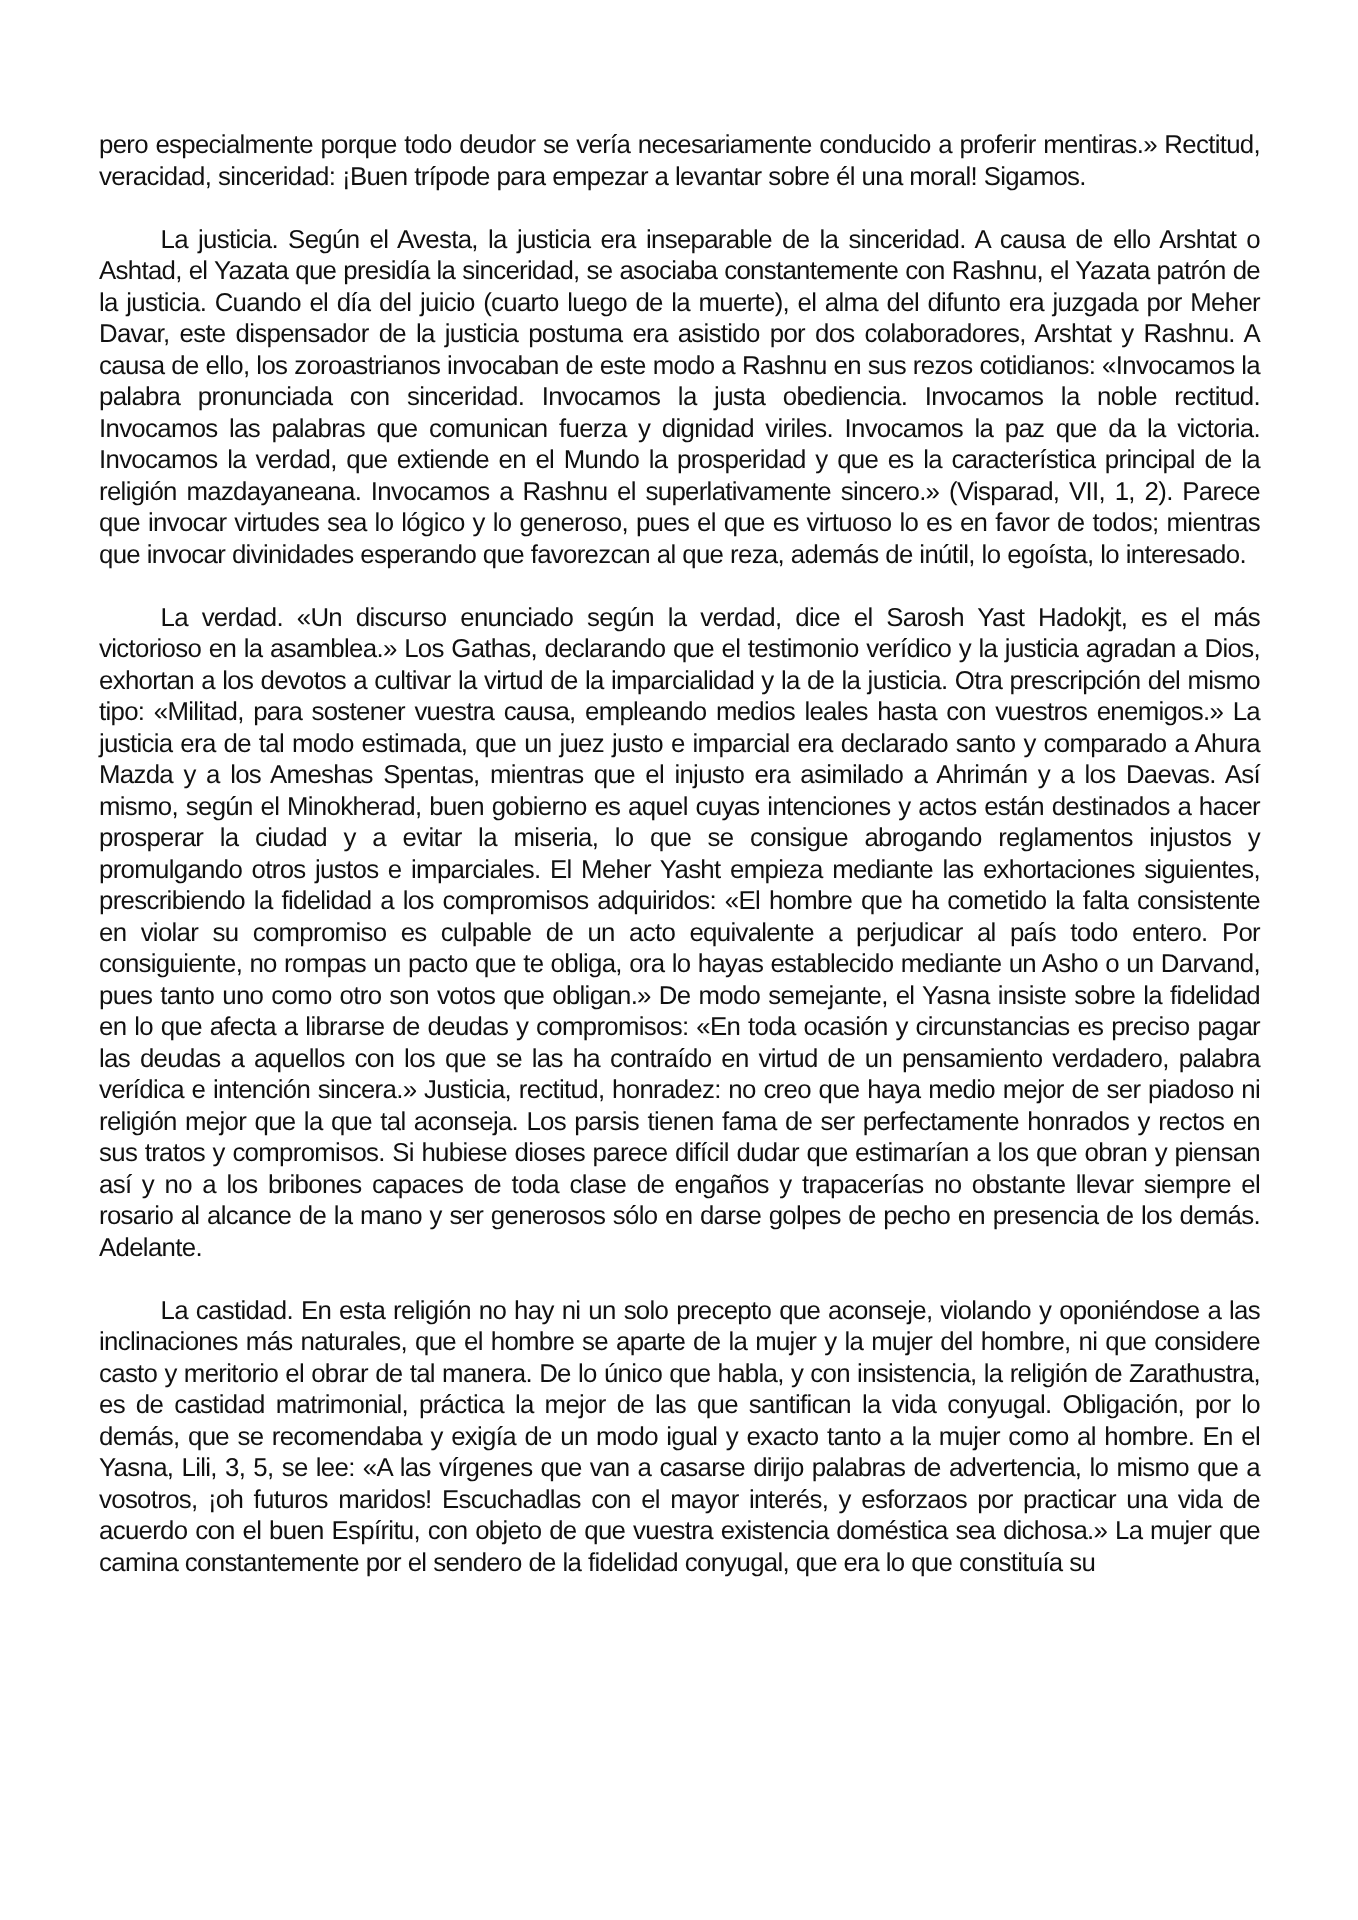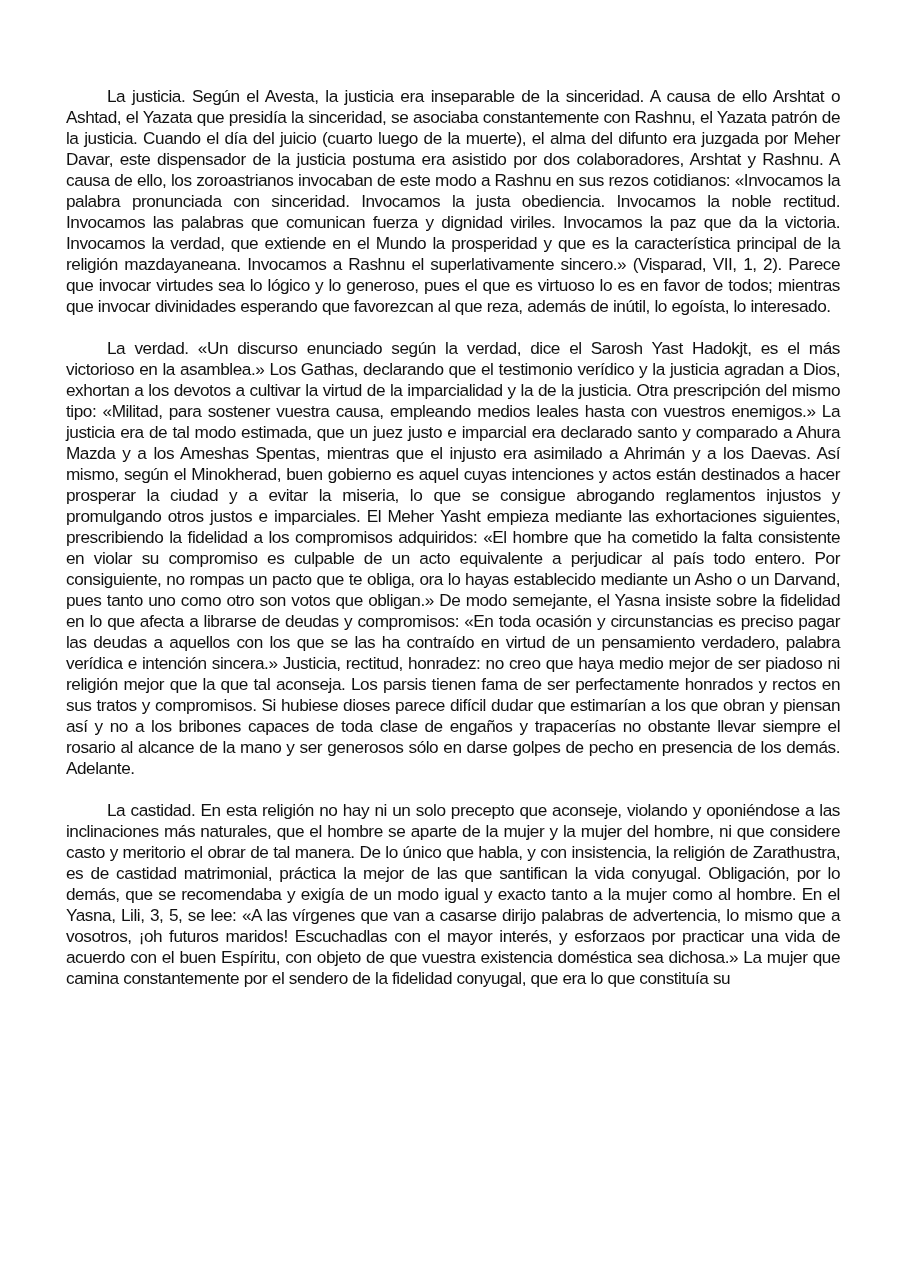--- a/index.html
+++ b/index.html
@@ -30,16 +30,17 @@
     margin: 0 0 21px 0;
   }
   .para.indent {
     text-indent: 41px;
   }
 </style>
 </head>
 <body>
 
 <div class="page">
+  <p class="para">pero especialmente porque todo deudor se vería necesariamente conducido a proferir mentiras.» Rectitud, veracidad, sinceridad: ¡Buen trípode para empezar a levantar sobre él una moral! Sigamos.</p>
   <p class="para indent">La justicia. Según el Avesta, la justicia era inseparable de la sinceridad. A causa de ello Arshtat o Ashtad, el Yazata que presidía la sinceridad, se asociaba constantemente con Rashnu, el Yazata patrón de la justicia. Cuando el día del juicio (cuarto luego de la muerte), el alma del difunto era juzgada por Meher Davar, este dispensador de la justicia postuma era asistido por dos colaboradores, Arshtat y Rashnu. A causa de ello, los zoroastrianos invocaban de este modo a Rashnu en sus rezos cotidianos: «Invocamos la palabra pronunciada con sinceridad. Invocamos la justa obediencia. Invocamos la noble rectitud. Invocamos las palabras que comunican fuerza y dignidad viriles. Invocamos la paz que da la victoria. Invocamos la verdad, que extiende en el Mundo la prosperidad y que es la característica principal de la religión mazdayaneana. Invocamos a Rashnu el superlativamente sincero.» (Visparad, VII, 1, 2). Parece que invocar virtudes sea lo lógico y lo generoso, pues el que es virtuoso lo es en favor de todos; mientras que invocar divinidades esperando que favorezcan al que reza, además de inútil, lo egoísta, lo interesado.</p>
   <p class="para indent">La verdad. «Un discurso enunciado según la verdad, dice el Sarosh Yast Hadokjt, es el más victorioso en la asamblea.» Los Gathas, declarando que el testimonio verídico y la justicia agradan a Dios, exhortan a los devotos a cultivar la virtud de la imparcialidad y la de la justicia. Otra prescripción del mismo tipo: «Militad, para sostener vuestra causa, empleando medios leales hasta con vuestros enemigos.» La justicia era de tal modo estimada, que un juez justo e imparcial era declarado santo y comparado a Ahura Mazda y a los Ameshas Spentas, mientras que el injusto era asimilado a Ahrimán y a los Daevas. Así mismo, según el Minokherad, buen gobierno es aquel cuyas intenciones y actos están destinados a hacer prosperar la ciudad y a evitar la miseria, lo que se consigue abrogando reglamentos injustos y promulgando otros justos e imparciales. El Meher Yasht empieza mediante las exhortaciones siguientes, prescribiendo la fidelidad a los compromisos adquiridos: «El hombre que ha cometido la falta consistente en violar su compromiso es culpable de un acto equivalente a perjudicar al país todo entero. Por consiguiente, no rompas un pacto que te obliga, ora lo hayas establecido mediante un Asho o un Darvand, pues tanto uno como otro son votos que obligan.» De modo semejante, el Yasna insiste sobre la fidelidad en lo que afecta a librarse de deudas y compromisos: «En toda ocasión y circunstancias es preciso pagar las deudas a aquellos con los que se las ha contraído en virtud de un pensamiento verdadero, palabra verídica e intención sincera.» Justicia, rectitud, honradez: no creo que haya medio mejor de ser piadoso ni religión mejor que la que tal aconseja. Los parsis tienen fama de ser perfectamente honrados y rectos en sus tratos y compromisos. Si hubiese dioses parece difícil dudar que estimarían a los que obran y piensan así y no a los bribones capaces de toda clase de engaños y trapacerías no obstante llevar siempre el rosario al alcance de la mano y ser generosos sólo en darse golpes de pecho en presencia de los demás. Adelante.</p>
   <p class="para indent">La castidad. En esta religión no hay ni un solo precepto que aconseje, violando y oponiéndose a las inclinaciones más naturales, que el hombre se aparte de la mujer y la mujer del hombre, ni que considere casto y meritorio el obrar de tal manera. De lo único que habla, y con insistencia, la religión de Zarathustra, es de castidad matrimonial, práctica la mejor de las que santifican la vida conyugal. Obligación, por lo demás, que se recomendaba y exigía de un modo igual y exacto tanto a la mujer como al hombre. En el Yasna, Lili, 3, 5, se lee: «A las vírgenes que van a casarse dirijo palabras de advertencia, lo mismo que a vosotros, ¡oh futuros maridos! Escuchadlas con el mayor interés, y esforzaos por practicar una vida de acuerdo con el buen Espíritu, con objeto de que vuestra existencia doméstica sea dichosa.» La mujer que camina constantemente por el sendero de la fidelidad conyugal, que era lo que constituía su</p>
 </div>
 
 </body></html>

